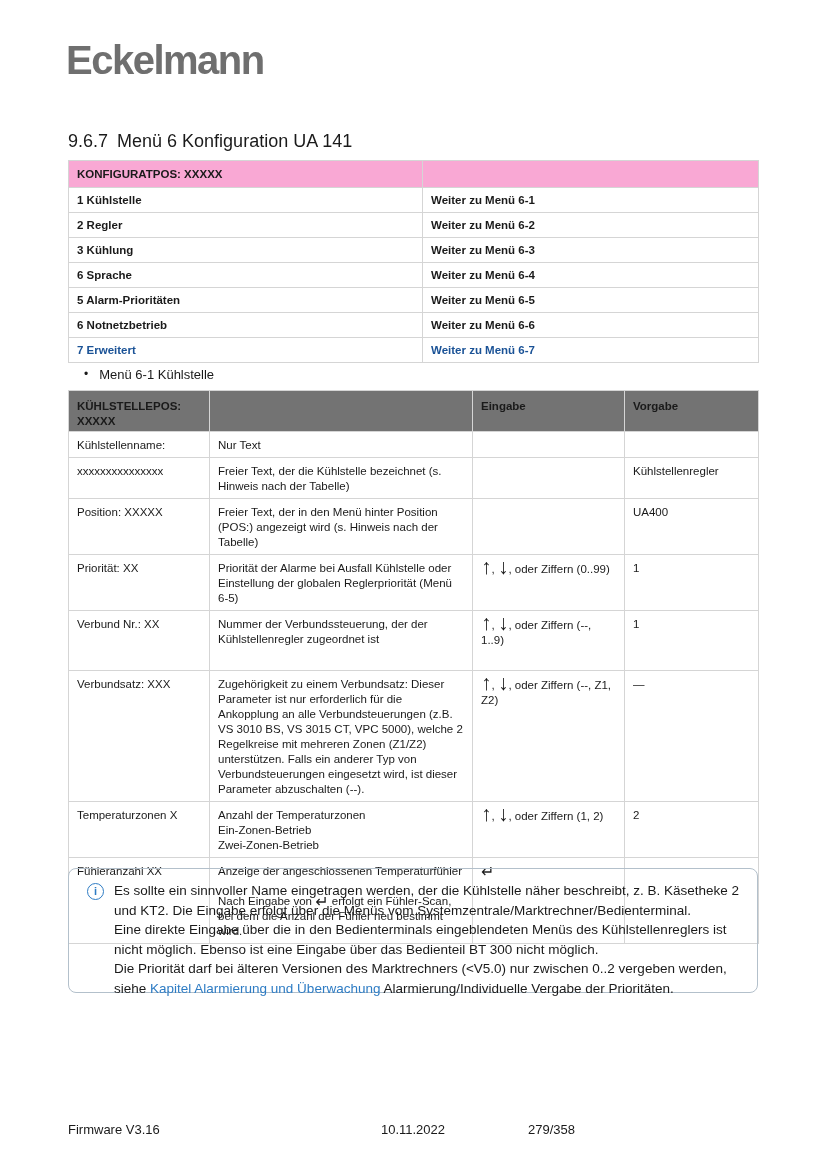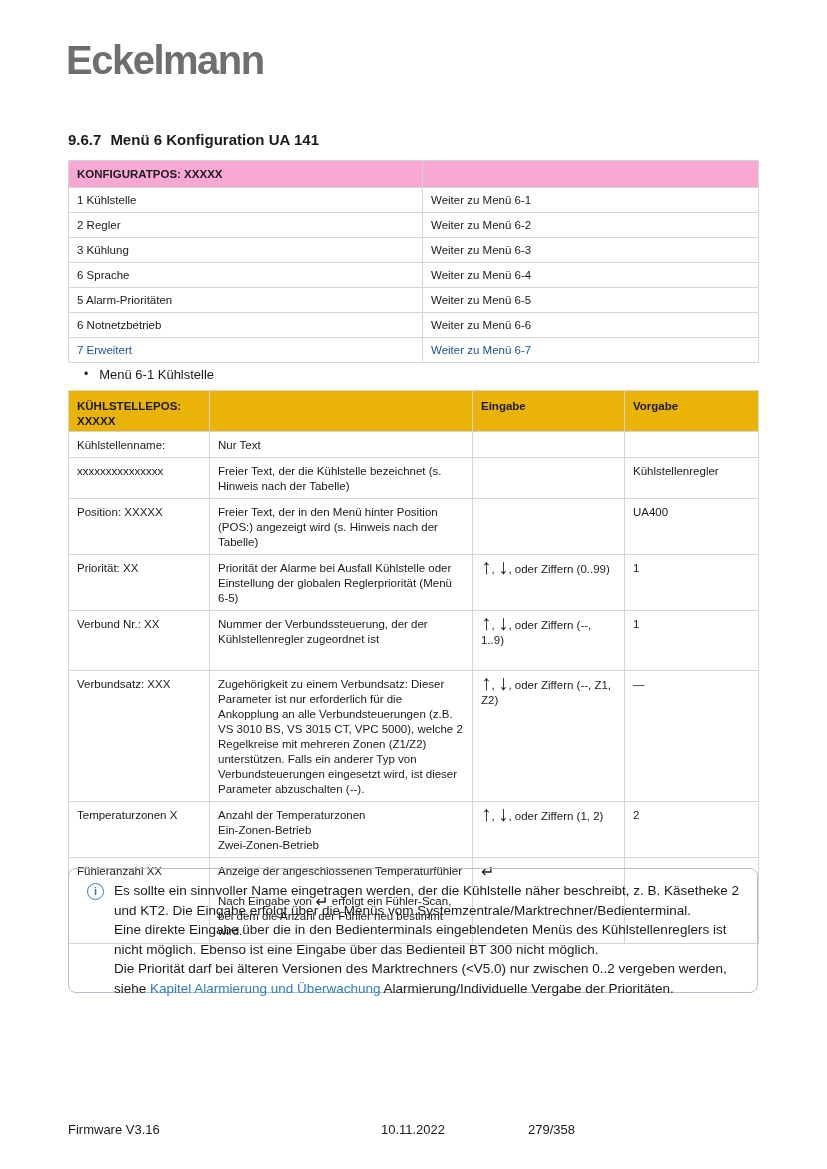--- a/index.html
+++ b/index.html
@@ -3,40 +3,40 @@
 <meta charset="utf-8">
 <style>
   html,body{margin:0;padding:0;background:#ffffff;}
   body{width:827px;height:1169px;position:relative;overflow:hidden;
        font-family:"Liberation Sans",sans-serif;color:#1a1a1a;
        -webkit-font-smoothing:antialiased;}
 
   .logo{position:absolute;left:66px;top:38px;font-size:40px;font-weight:bold;
         color:#6f6f6f;letter-spacing:-1.5px;}
 
-  .heading{position:absolute;left:68px;top:131px;font-size:15px;font-weight:bold;}
+  .heading{position:absolute;left:68px;top:131px;font-size:18px;font-weight:normal;}
   .heading .num{margin-right:9px;}
 
   table{border-collapse:collapse;table-layout:fixed;background:#fff;}
   td,th{border:1px solid #d5d5d5;font-size:11.5px;text-align:left;
         padding:2px 8px;box-sizing:border-box;}
 
   
   #t1{position:absolute;left:68px;top:160px;width:690px;}
   #t1 th{background:#f9a8d4;height:27px;font-weight:bold;vertical-align:middle;}
-  #t1 td{height:25px;vertical-align:middle;}
+  #t1 td{height:25px;vertical-align:middle;font-weight:bold;}
   #t1 .linkrow td{color:#1a5296;}
 
   
   .bullet-line{position:absolute;left:84px;top:367px;font-size:13px;}
   .bullet-line .dot{margin-right:11px;font-size:12px;position:relative;top:-1px;}
 
   
   #t2{position:absolute;left:68px;top:390px;width:690px;}
-  #t2 th{background:#eab308;font-weight:bold;vertical-align:top;
+  #t2 th{background:#737373;font-weight:bold;vertical-align:top;
          padding-top:8px;line-height:15px;}
   #t2 td{vertical-align:top;padding-top:6px;padding-bottom:4px;line-height:15px;}
   #t2 tr.hH{height:40px;} #t2 tr.h26{height:26px;} #t2 tr.h36{height:36px;}
   #t2 tr.h44{height:44px;} #t2 tr.h60{height:60px;} #t2 tr.h105{height:105px;}
   #t2 tr.h55{height:55px;}
 
   .arr{font-size:21px;line-height:12px;vertical-align:-1px;font-weight:normal;}
   .ret{font-size:16px;line-height:12px;vertical-align:-2px;}
 
   

